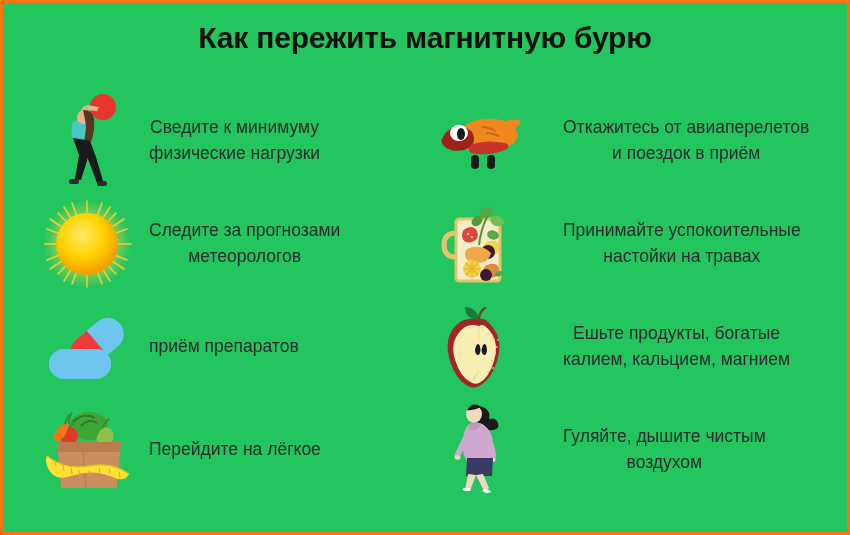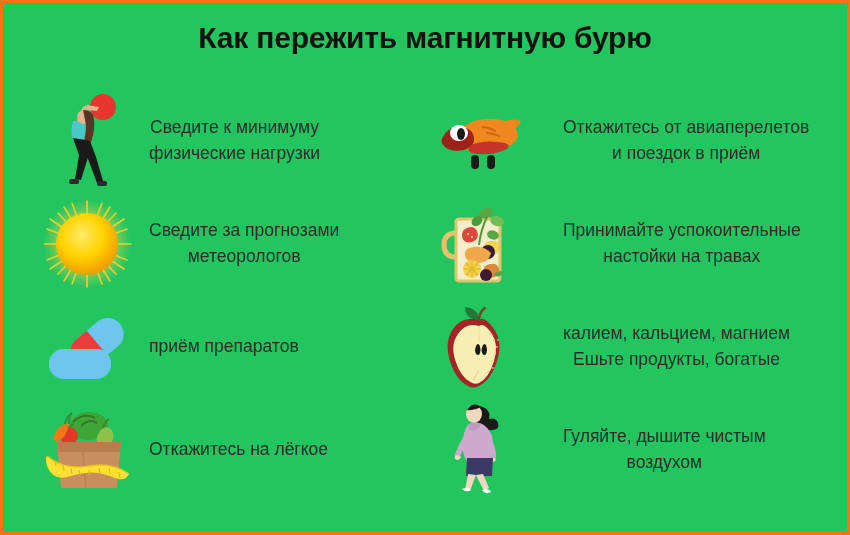--- a/index.html
+++ b/index.html
@@ -147,21 +147,21 @@
               <line x1="43" y1="45" x2="66" y2="82"></line>
             <line x1="43" y1="45" x2="20" y2="82"></line>
               <line x1="43" y1="45" x2="6" y2="70"></line>
             <line x1="43" y1="45" x2="6" y2="20"></line>
               <line x1="43" y1="45" x2="20" y2="8"></line>
           </g>
           <circle cx="43" cy="45" r="31" fill="url(#sunGrad)"></circle>
         </svg>
       </span>
       <span class="tip-text">
-        <span class="l">Сведите за прогнозами</span>
+        <span class="l">Следите за прогнозами</span>
         <span class="l">метеорологов</span>
       </span>
     </div>
 
     <div class="tip right">
       <span class="tip-icon">
         <svg width="80" height="86" viewBox="0 0 80 86">
           <path d="M20 18 h38 a3 3 0 0 1 3 3 v56 a3 3 0 0 1 -3 3 h-38 a3 3 0 0 1 -3 -3 v-56 a3 3 0 0 1 3 -3 z" fill="#f5ecc9" stroke="#e2c46a" stroke-width="3"></path>
           <path d="M17 32 q-12 0 -12 12 q0 12 12 12" fill="none" stroke="#e2c46a" stroke-width="5"></path>
           <g>
@@ -231,22 +231,22 @@
               <circle cx="55" cy="50" r="1.1"></circle>
             <circle cx="52" cy="57" r="1"></circle>
               <circle cx="58" cy="36" r="0.9"></circle>
               <circle cx="50" cy="30" r="1"></circle>
             <circle cx="53" cy="64" r="1"></circle>
               <circle cx="48" cy="68" r="0.9"></circle>
           </g>
         </svg>
       </span>
       <span class="tip-text">
+        <span class="l">Ешьте продукты, богатые</span>
         <span class="l">калием, кальцием, магнием</span>
-        <span class="l">Ешьте продукты, богатые</span>
       </span>
     </div>
 
     <div class="tip left">
       <span class="tip-icon">
         <svg width="92" height="92" viewBox="0 0 92 92">
           <ellipse cx="46" cy="22" rx="19" ry="14" fill="#3fa535"></ellipse>
           <path d="M30 18 q10 -10 22 -4" stroke="#2e7a28" stroke-width="2" fill="none"></path>
           <path d="M38 22 q8 -8 16 -3" stroke="#2e7a28" stroke-width="2" fill="none"></path>
           <circle cx="26" cy="32" r="9" fill="#e03b28"></circle>
@@ -267,21 +267,21 @@
             <line x1="28" y1="64" x2="29" y2="70"></line>
               <line x1="36" y1="66" x2="37" y2="72"></line>
             <line x1="46" y1="66" x2="47" y2="72"></line>
               <line x1="56" y1="64" x2="57" y2="70"></line>
             <line x1="66" y1="64" x2="67" y2="70"></line>
               <line x1="76" y1="68" x2="77" y2="74"></line>
           </g>
         </svg>
       </span>
       <span class="tip-text">
-        <span class="l">Откажитесь на лёгкое</span>
+        <span class="l">Перейдите на лёгкое</span>
       </span>
     </div>
 
     <div class="tip right">
       <span class="tip-icon">
         <svg width="64" height="104" viewBox="0 0 64 104">
           <path d="M24 14 q6 -9 14 -4 q6 4 4 11 q7 -2 9 4 q2 6 -5 7 q-8 1 -13 -4 q-6 -6 -9 -14 z" fill="#1a1a1a"></path>
           <ellipse cx="27" cy="16" rx="8" ry="9" fill="#f0d7c0"></ellipse>
           <path d="M20 12 q6 -9 14 -3 q-7 4 -14 3 z" fill="#1a1a1a"></path>
           <path d="M22 26 q10 -4 16 2 q8 6 8 18 q0 12 -4 16 l-22 2 q-6 -10 -4 -24 q2 -11 6 -14 z" fill="#cfa8cf"></path>

